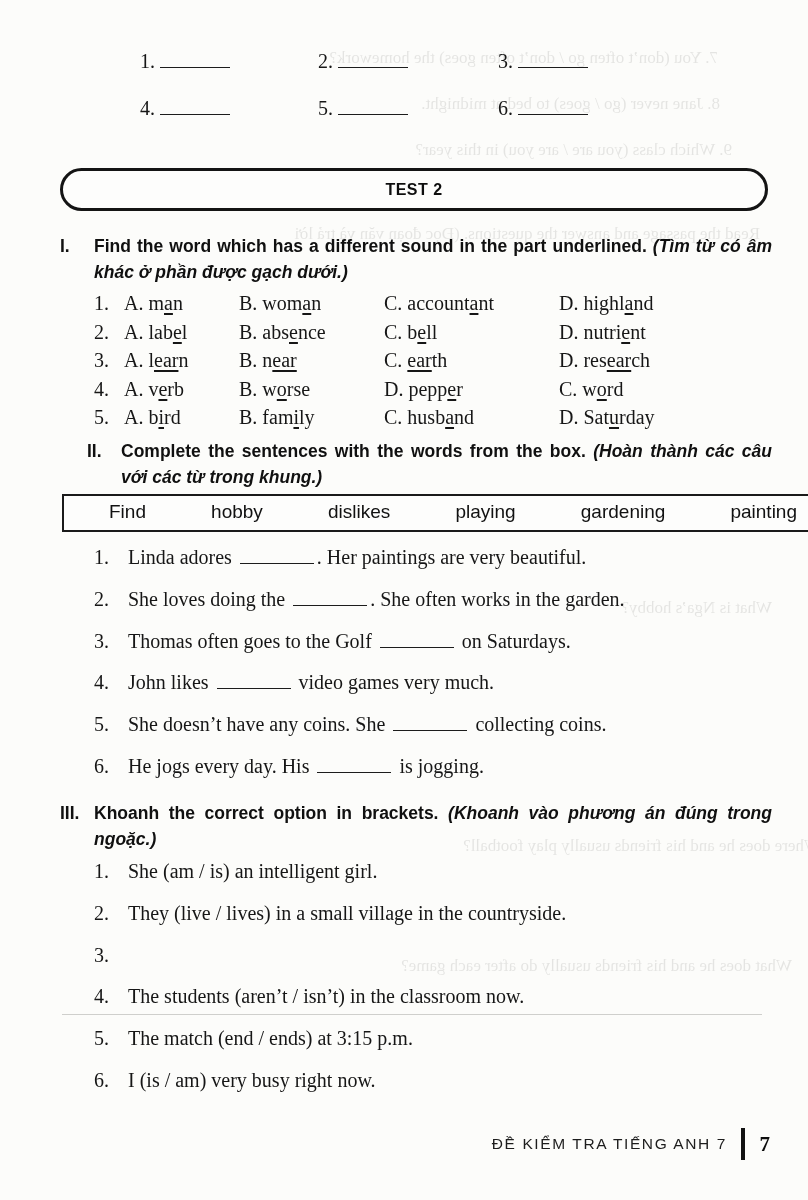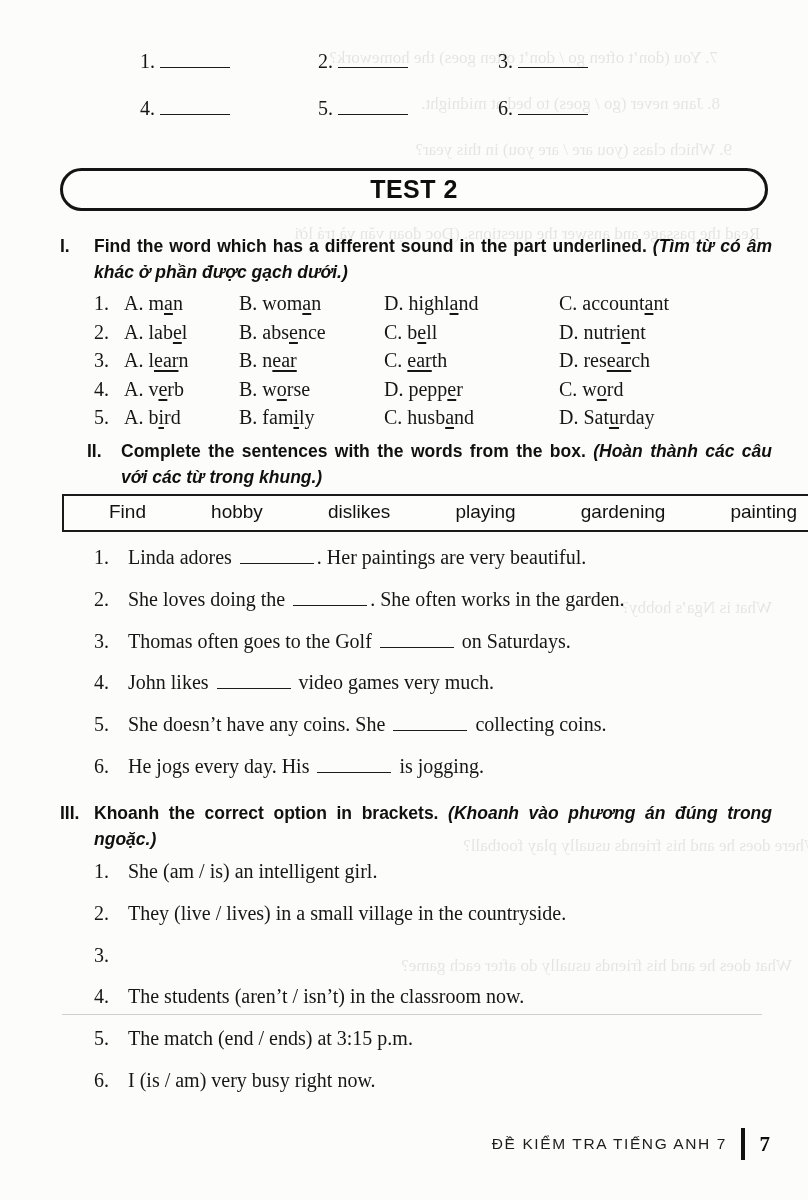--- a/index.html
+++ b/index.html
@@ -36,21 +36,21 @@
   .test-box {
     position: absolute; top: 168px; left: 60px;
     width: 702px; height: 37px;
     border: 3px solid #141414;
     border-radius: 22px;
     background: #fdfdfc;
     display: flex; align-items: center; justify-content: center;
   }
   .test-box .label {
     font-family: "Liberation Sans", sans-serif;
-    font-weight: 900; font-size: 25px; letter-spacing: 0.5px;
+    font-weight: 900; font-size: 16px; letter-spacing: 0.5px;
     color: #0e0e0e;
   }
 
   
   .sec-header {
     position: absolute; left: 60px; right: 36px;
     display: flex;
     font-family: "Liberation Sans", sans-serif;
     font-weight: bold; font-size: 17.5px; line-height: 26px;
     color: #101010;
@@ -175,22 +175,22 @@
   <div class="sec-header" id="sec1-header">
     <span class="numeral">I.</span>
     <span class="sec-title"><span>Find the word which has a different sound in the part underlined.</span> <span class="vi">(Tìm từ có âm khác ở phần được gạch dưới.)</span></span>
   </div>
 
   <div class="sound-rows" id="sound-rows">
       <div class="sound-row">
         <span class="num">1.</span>
         <span class="opt">A. <span>m<span class="ul">a</span>n</span></span>
         <span class="opt">B. <span>wom<span class="ul">a</span>n</span></span>
+        <span class="opt">C. <span>account<span class="ul">a</span>nt</span></span>
         <span class="opt">D. <span>highl<span class="ul">a</span>nd</span></span>
-        <span class="opt">C. <span>account<span class="ul">a</span>nt</span></span>
       </div>
       <div class="sound-row">
         <span class="num">2.</span>
         <span class="opt">A. <span>lab<span class="ul">e</span>l</span></span>
         <span class="opt">B. <span>abs<span class="ul">e</span>nce</span></span>
         <span class="opt">C. <span>b<span class="ul">e</span>ll</span></span>
         <span class="opt">D. <span>nutri<span class="ul">e</span>nt</span></span>
       </div>
       <div class="sound-row">
         <span class="num">3.</span>

